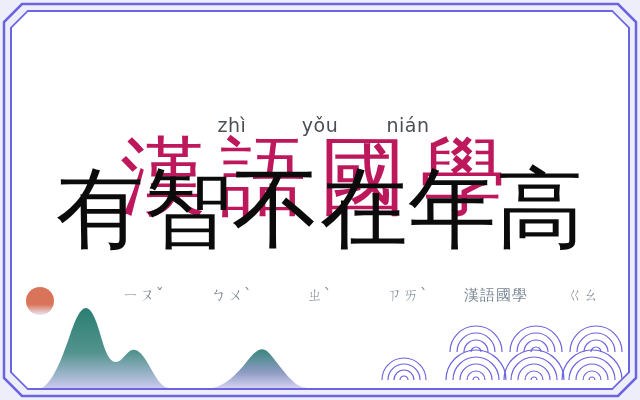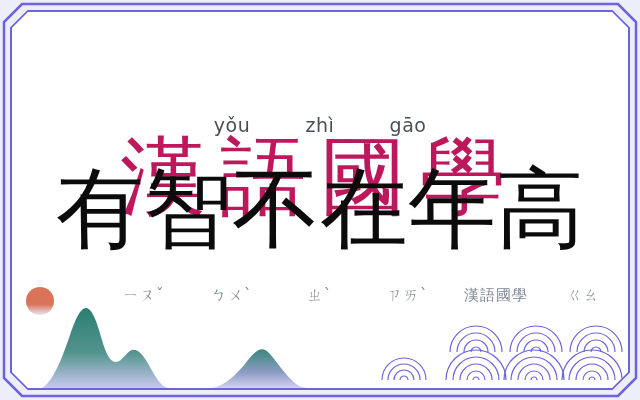--- a/index.html
+++ b/index.html
@@ -142,23 +142,23 @@
   <svg class="frame-svg" viewBox="0 0 640 400" xmlns="http://www.w3.org/2000/svg">
     <polygon points="22,4 618,4 636,22 636,378 618,396 22,396 4,378 4,22" fill="none" stroke="#6b63e0" stroke-width="2.5"></polygon>
     <polygon points="28,11 612,11 629,28 629,372 612,389 28,389 11,372 11,28" fill="none" stroke="#6b63e0" stroke-width="2"></polygon>
   </svg>
 
   <div class="canvas">
 
     <div class="watermark">漢語國學</div>
 
     <div class="row row-pinyin">
+      <div class="cell pinyin">zhì</div>
       <div class="cell pinyin">yǒu</div>
-      <div class="cell pinyin">zhì</div>
-      <div class="cell pinyin">gāo</div>
+      <div class="cell pinyin">nián</div>
     </div>
 
     <div class="row row-hanzi">
       <div class="cell hanzi">有</div>
       <div class="cell hanzi">智</div>
       <div class="cell hanzi">不</div>
       <div class="cell hanzi">在</div>
       <div class="cell hanzi">年</div>
       <div class="cell hanzi">高</div>
     </div>

